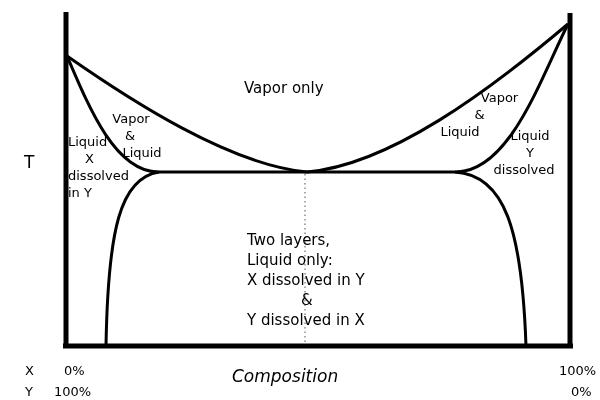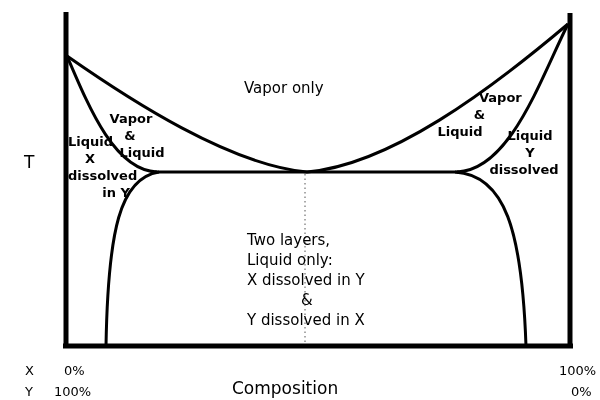--- a/index.html
+++ b/index.html
@@ -1,20 +1,20 @@
 <!DOCTYPE html>
 <html><head>
 <meta charset="utf-8">
 <style>
   html, body { margin: 0; padding: 0; background: #ffffff; }
   body { width: 600px; height: 400px; overflow: hidden; position: relative;
          font-family: "DejaVu Sans", sans-serif; color: #000; }
   #diagram { position: absolute; left: 0; top: 0; width: 600px; height: 400px; }
   .lbl { position: absolute; font-size: 13px; line-height: 17px; white-space: nowrap; color: #000; }
-  .center { text-align: center; font-weight: bold; }
+  .center { text-align: center; }
   .big { font-size: 15px; }
   .axis-title { font-size: 17px; }
 </style>
 </head>
 <body>
 
 <svg id="diagram" viewBox="0 0 600 400" xmlns="http://www.w3.org/2000/svg">
 
   <line x1="66" y1="12" x2="66" y2="348" stroke="#000" stroke-width="5"></line>
   <line x1="570" y1="13" x2="570" y2="348" stroke="#000" stroke-width="5"></line>
@@ -42,21 +42,21 @@
 <div class="lbl center" style="left:102px; top:110px; width:70px;">
   <div style="margin-left:-12px;">Vapor</div>
   <div style="margin-left:-14px;">&amp;</div>
   <div style="margin-left:10px;">Liquid</div>
 </div>
 
 <div class="lbl center" style="left:68px; top:133px; width:62px;">
   <div style="text-align:left;">Liquid</div>
   <div style="text-align:left; padding-left:17px;">X</div>
   <div style="text-align:left;">dissolved</div>
-  <div style="text-align:right;">in Y</div>
+  <div style="text-align:left;">in Y</div>
 </div>
 
 <div class="lbl center" style="left:440px; top:89px; width:80px;">
   <div style="margin-left:39px;">Vapor</div>
   <div style="margin-left:-1px;">&amp;</div>
   <div style="margin-left:-40px;">Liquid</div>
 </div>
 
 <div class="lbl center" style="left:488px; top:127px; width:72px;">
   <div style="margin-left:12px;">Liquid</div>
@@ -72,13 +72,13 @@
   <div>Y dissolved in X</div>
 </div>
 
 <div class="lbl" style="left:25px; top:362px;">X</div>
 <div class="lbl" style="left:25px; top:383px;">Y</div>
 <div class="lbl" style="left:64px; top:362px;">0%</div>
 <div class="lbl" style="left:54px; top:383px;">100%</div>
 <div class="lbl" style="left:559px; top:362px;">100%</div>
 <div class="lbl" style="left:571px; top:383px;">0%</div>
 
-<div class="lbl axis-title" style="left:232px; top:380px;">Composition</div>
+<div class="lbl axis-title" style="left:232px; top:368px;font-style:italic;">Composition</div>
 
 </body></html>

